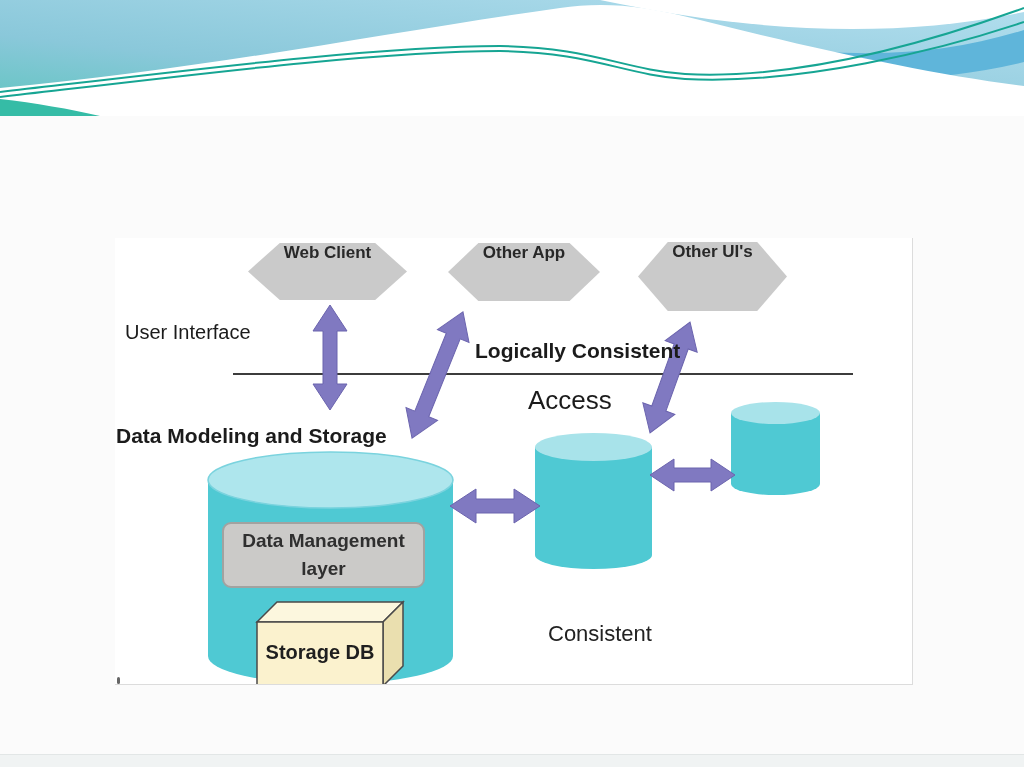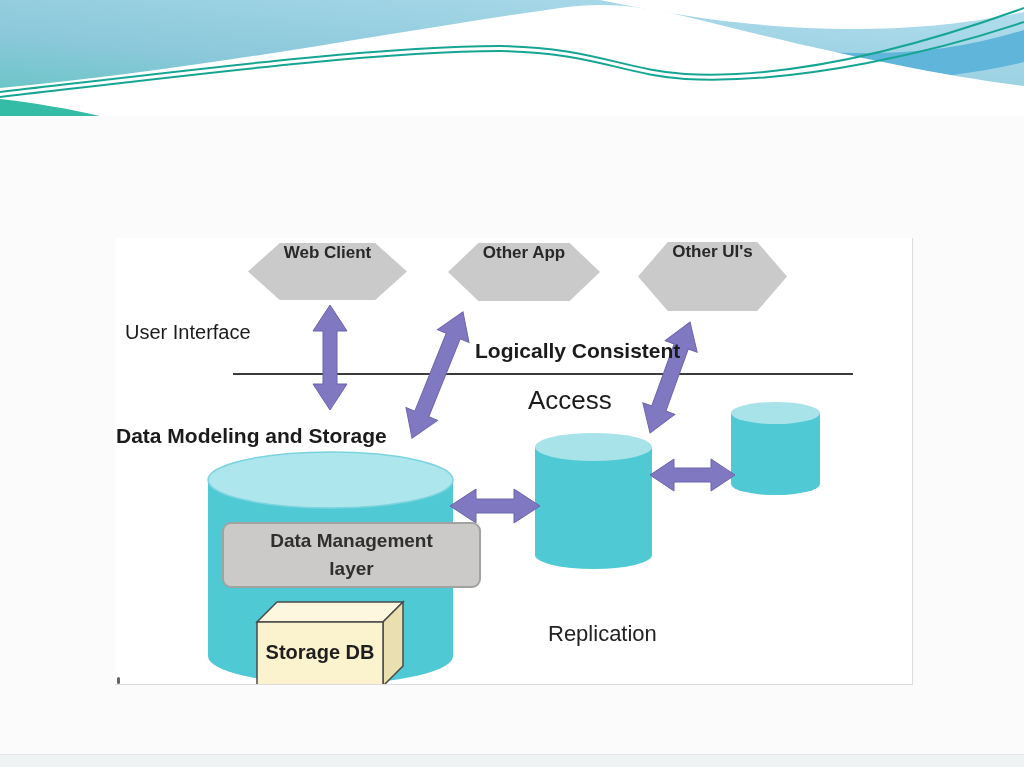--- a/index.html
+++ b/index.html
@@ -20,21 +20,21 @@
   .hex span{font-size:17px;font-weight:700;color:#282828;}
   .hex-web{left:133px;top:5px;width:159px;height:57px;}
   .hex-iphone{left:333px;top:5px;width:152px;height:58px;}
   .hex-other{left:523px;top:4px;width:149px;height:69px;}
   .dlabel{position:absolute;color:#1B1B1B;white-space:nowrap;}
   .lbl-ui{left:10px;top:83px;font-size:20px;font-weight:400;text-align:center;}
   .lbl-lc{left:360px;top:101px;font-size:21px;font-weight:700;}
   .lbl-ac{left:413px;top:147px;font-size:26px;font-weight:400;}
   .lbl-dms{left:1px;top:174px;font-size:21px;font-weight:700;margin-top:12px;}
   .lbl-rep{left:433px;top:383px;font-size:22px;font-weight:400;color:#222;}
-  .mgmt-box{position:absolute;left:107px;top:284px;width:259px;height:66px;
+  .mgmt-box{position:absolute;left:107px;top:284px;width:203px;height:66px;
     background:#CBCAC8;border:2px solid #A2A2A0;border-radius:9px;box-sizing:border-box;
     display:flex;flex-direction:column;align-items:center;justify-content:center;}
   .mgmt-box span{font-size:19px;font-weight:700;color:#2F2F2F;line-height:1.5;}
   .storage-label{position:absolute;left:142px;top:386px;width:126px;height:56px;
     display:flex;align-items:center;justify-content:center;}
   .storage-label span{font-size:20px;font-weight:700;color:#1F1F1F;}
   .artifact{position:absolute;left:2px;top:439px;width:3px;height:7px;background:#666;border-radius:2px;}
 </style>
 </head>
 <body>
@@ -98,21 +98,21 @@
       <span>Other App</span>
     </div>
     <div class="hex hex-other">
       <span>Other UI's</span>
     </div>
 
     <div class="dlabel lbl-ui">User Interface</div>
     <div class="dlabel lbl-lc">Logically Consistent</div>
     <div class="dlabel lbl-ac">Access</div>
     <div class="dlabel lbl-dms">Data Modeling and Storage</div>
-    <div class="dlabel lbl-rep">Replication</div>
+    <div class="dlabel lbl-rep">Consistent</div>
 
     <div class="mgmt-box">
       <span>Data Management</span>
       <span>layer</span>
     </div>
 
     <div class="storage-label">
       <span>Storage DB</span>
     </div>
 

